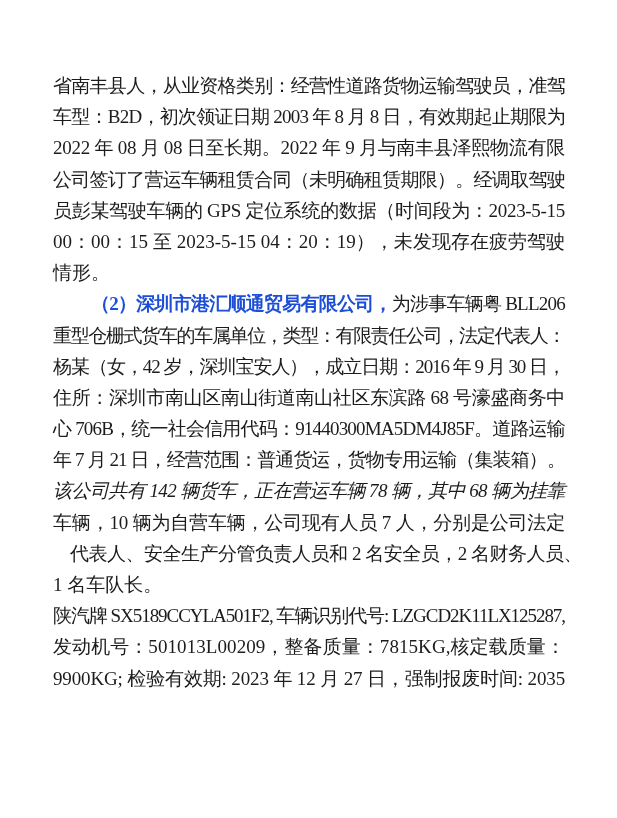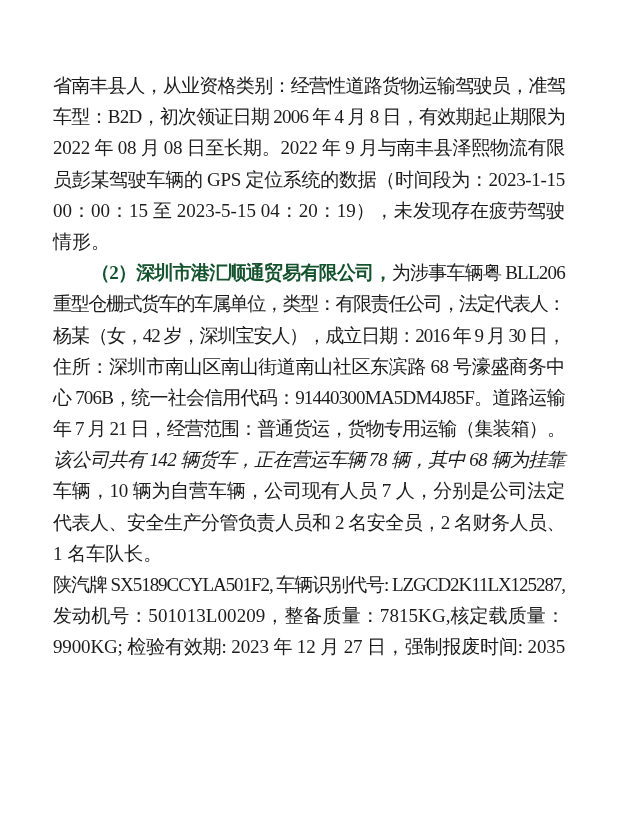--- a/index.html
+++ b/index.html
@@ -28,41 +28,42 @@
     line-height: 31.2px;
     font-size: 19px;
     white-space: nowrap;
     overflow: visible;
   }
   .line.indent {
     padding-left: 38px;
   }
   .lt b {
     font-weight: bold;
-    color: #14532d;
+    color: #1d4ed8;
   }
 </style>
 </head>
 <body>
 
 <div class="page">
   <div class="text-block" style="color: rgb(28, 28, 28);">
       <div class="line justify"><span class="lt" style="letter-spacing: -0.714286px;"><span>省南丰县人，从业资格类别：经营性道路货物运输驾驶员，准驾</span></span></div>
-      <div class="line justify"><span class="lt" style="letter-spacing: -0.740709px;"><span>车型：B2D，初次领证日期 2006 年 4 月 8 日，有效期起止期限为</span></span></div>
+      <div class="line justify"><span class="lt" style="letter-spacing: -0.740709px;"><span>车型：B2D，初次领证日期 2003 年 8 月 8 日，有效期起止期限为</span></span></div>
       <div class="line justify"><span class="lt" style="letter-spacing: -0.2625px;"><span>2022 年 08 月 08 日至长期。2022 年 9 月与南丰县泽熙物流有限</span></span></div>
-      <div class="line justify"><span class="lt" style="letter-spacing: -0.300446px;"><span>员彭某驾驶车辆的 GPS 定位系统的数据（时间段为：2023-1-15</span></span></div>
+      <div class="line justify"><span class="lt" style="letter-spacing: -0.714286px;"><span>公司签订了营运车辆租赁合同（未明确租赁期限）。经调取驾驶</span></span></div>
+      <div class="line justify"><span class="lt" style="letter-spacing: -0.300446px;"><span>员彭某驾驶车辆的 GPS 定位系统的数据（时间段为：2023-5-15</span></span></div>
       <div class="line justify"><span class="lt" style="letter-spacing: 0.0148437px;"><span>00：00：15 至 2023-5-15 04：20：19），未发现存在疲劳驾驶</span></span></div>
       <div class="line"><span class="lt"><span>情形。</span></span></div>
       <div class="line justify indent"><span class="lt" style="letter-spacing: -0.754687px;"><b>（2）深圳市港汇顺通贸易有限公司，</b><span>为涉事车辆粤 BLL206</span></span></div>
       <div class="line justify"><span class="lt" style="letter-spacing: -1.34483px;"><span>重型仓栅式货车的车属单位，类型：有限责任公司，法定代表人：</span></span></div>
       <div class="line justify"><span class="lt" style="letter-spacing: -1.02632px;"><span>杨某（女，42 岁，深圳宝安人），成立日期：2016 年 9 月 30 日，</span></span></div>
       <div class="line justify"><span class="lt" style="letter-spacing: -0.35px;"><span>住所：深圳市南山区南山街道南山社区东滨路 68 号濠盛商务中</span></span></div>
       <div class="line justify"><span class="lt" style="letter-spacing: -0.798077px;"><span>心 706B，统一社会信用代码：91440300MA5DM4J85F。道路运输</span></span></div>
       <div class="line justify"><span class="lt" style="letter-spacing: -0.893939px;"><span>年 7 月 21 日，经营范围：普通货运，货物专用运输（集装箱）。</span></span></div>
       <div class="line justify"><span class="lt" style="letter-spacing: -0.555556px; font-style: italic;"><span>该公司共有 142 辆货车，正在营运车辆 78 辆，其中 68 辆为挂靠</span></span></div>
       <div class="line justify"><span class="lt" style="letter-spacing: -0.185484px;"><span>车辆，10 辆为自营车辆，公司现有人员 7 人，分别是公司法定</span></span></div>
-      <div class="line justify"><span class="lt" style="letter-spacing: -0.491935px;"><span>代表人、安全生产分管负责人员和 2 名安全员，2 名财务人员、</span></span></div>
+      <div class="line justify"><span class="lt" style="letter-spacing: -0.491935px; margin-left: 17px;"><span>代表人、安全生产分管负责人员和 2 名安全员，2 名财务人员、</span></span></div>
       <div class="line"><span class="lt"><span>1 名车队长。</span></span></div>
       <div class="line justify"><span class="lt" style="letter-spacing: -1.05111px; text-align: center;"><span>陕汽牌 SX5189CCYLA501F2, 车辆识别代号: LZGCD2K11LX125287,</span></span></div>
       <div class="line justify"><span class="lt" style="letter-spacing: 0.0746528px;"><span>发动机号：501013L00209，整备质量：7815KG,核定载质量：</span></span></div>
       <div class="line justify"><span class="lt" style="letter-spacing: -0.142756px;"><span>9900KG; 检验有效期: 2023 年 12 月 27 日，强制报废时间: 2035</span></span></div>
     </div>
 </div>
 
 </body></html>

